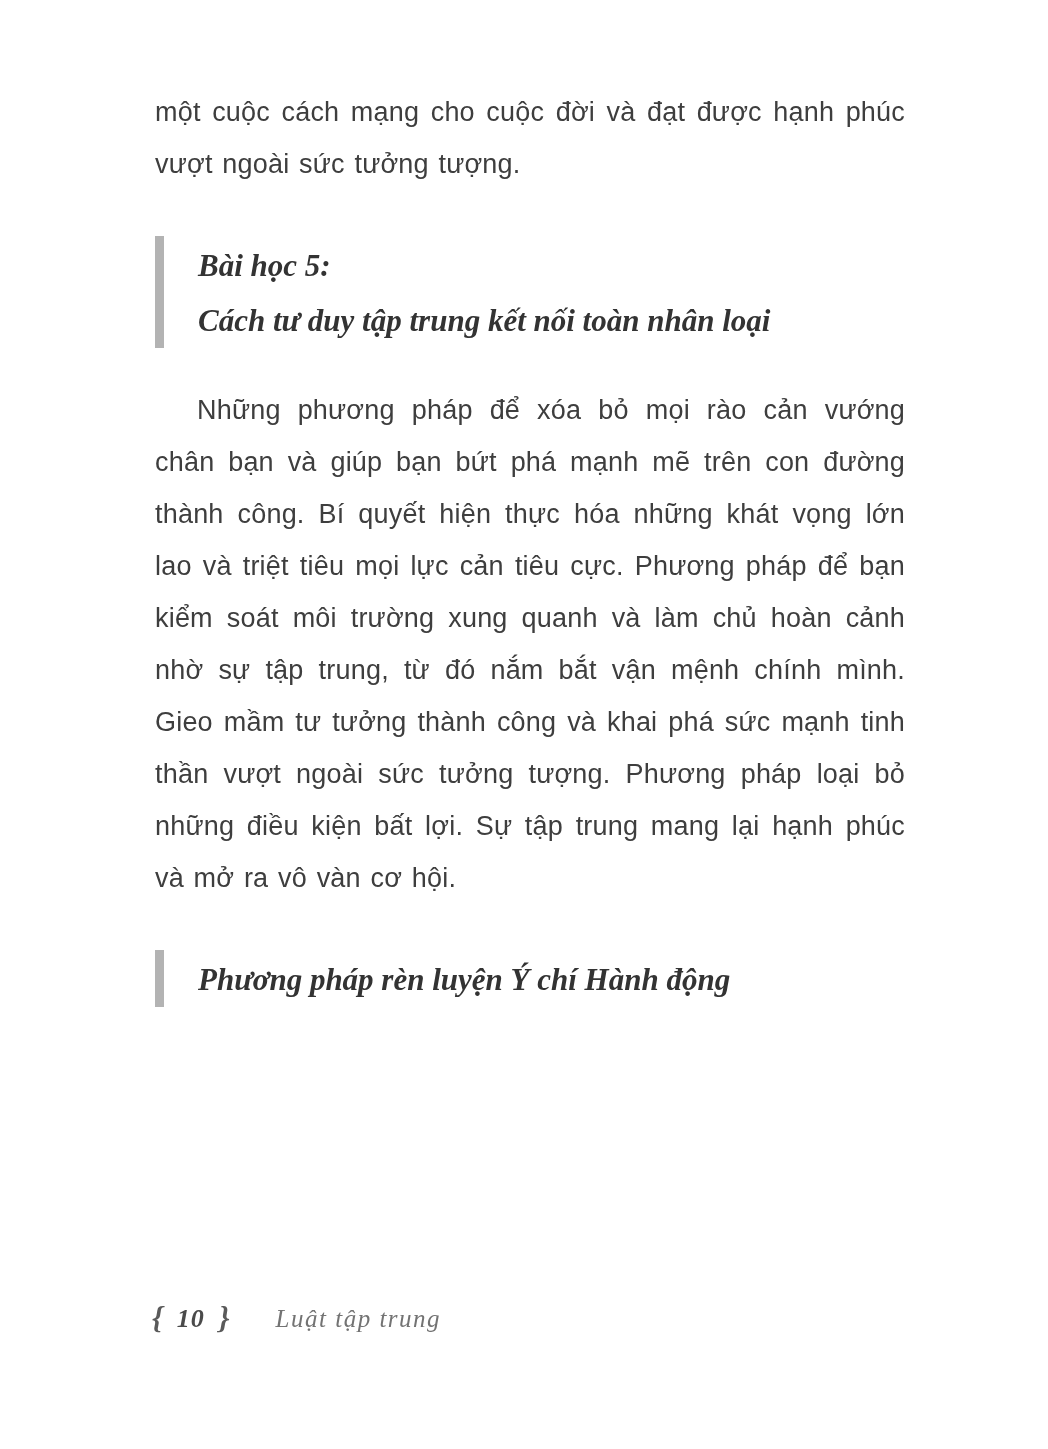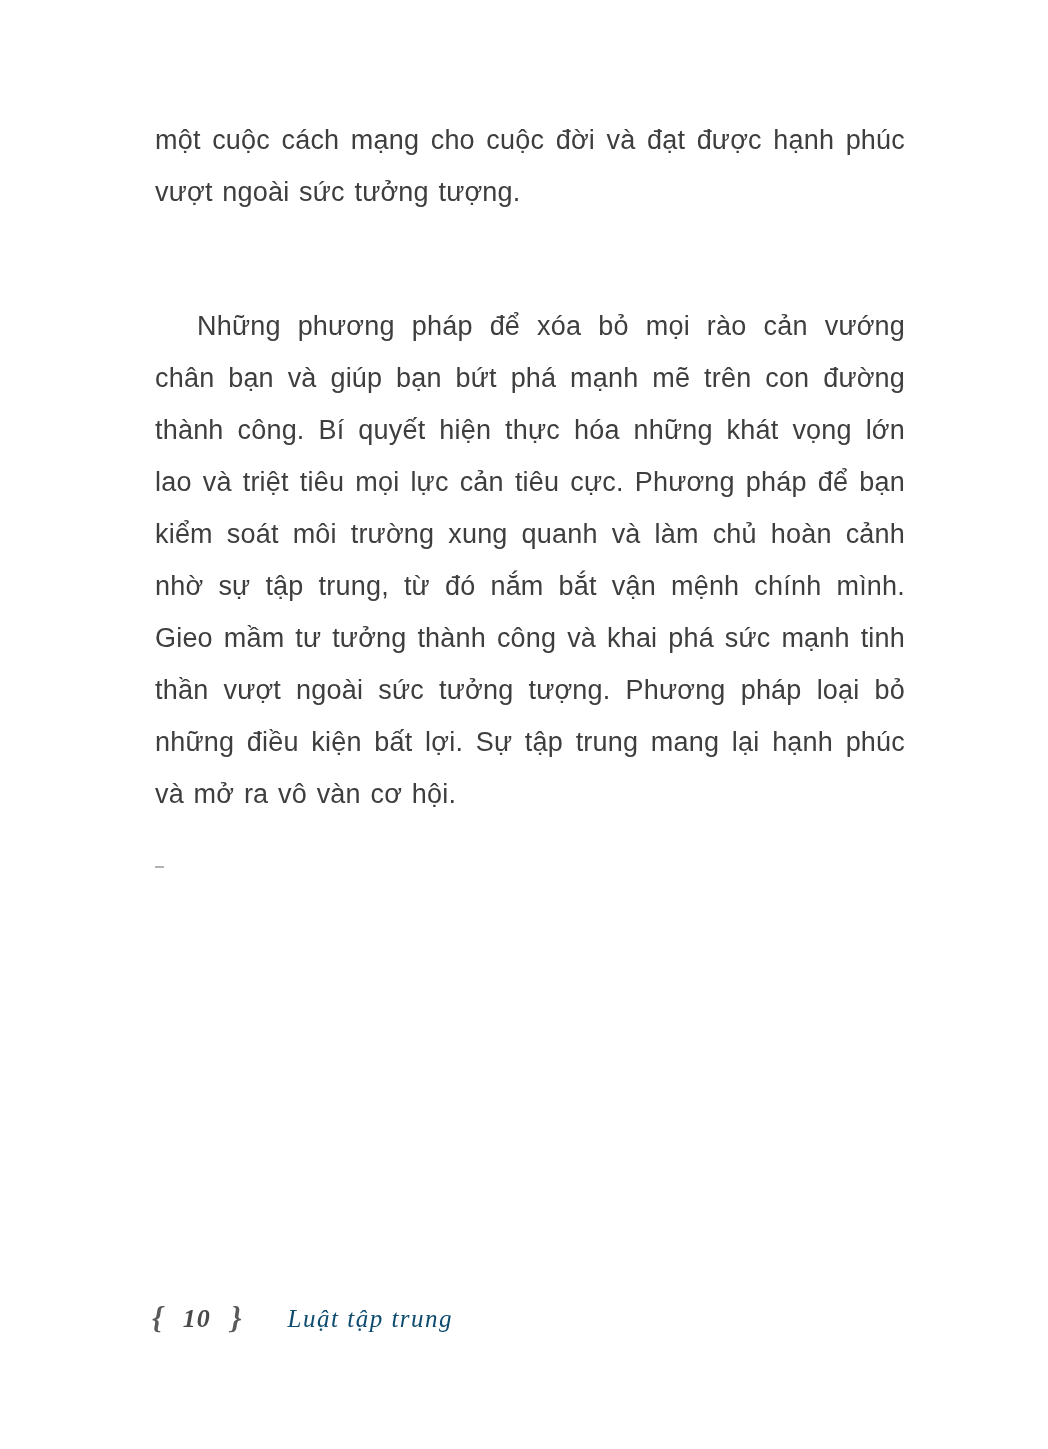--- a/index.html
+++ b/index.html
@@ -2,21 +2,21 @@
 <html><head>
 <meta charset="utf-8">
 <style>
   * { margin: 0; padding: 0; box-sizing: border-box; }
   html, body { background: #ffffff; }
   .page {
     position: relative;
     width: 1048px;
     height: 1449px;
     background: #ffffff;
-    padding: 114px 143px 0 155px;
+    padding: 86px 143px 0 155px;
     font-family: "Liberation Sans", sans-serif;
     color: #3e3e3e;
     overflow: hidden;
   }
   .body-text {
     font-size: 27px;
     line-height: 52px;
     text-align: justify;
     text-align-last: left;
     letter-spacing: 0.2px;
@@ -56,45 +56,50 @@
   }
   .footer .brace {
     font-size: 31px;
     font-weight: bold;
     color: #5a5a5a;
     transform: translateY(1px);
   }
   .footer .page-num {
     font-weight: bold;
     font-size: 26px;
-    margin: 0 20px;
+    margin: 0 14px;
     letter-spacing: 1px;
   }
   .footer .book-title {
     margin-left: 46px;
     letter-spacing: 1.5px;
-    color: #0c4a6e;
+    color: #737373;
   }
 </style>
 </head>
 <body>
 
 <div class="page">
 
   <p class="body-text">một cuộc cách mạng cho cuộc đời và đạt được hạnh phúc vượt ngoài sức tưởng tượng.</p>
 
   <div class="section-heading">
     <div class="heading-bar"></div>
+    <div class="heading-text">
+      <div>Bài học 5:</div>
+      <div>Cách tư duy tập trung kết nối toàn nhân loại</div>
+    </div>
   </div>
 
   <p class="body-text indent">Những phương pháp để xóa bỏ mọi rào cản vướng chân bạn và giúp bạn bứt phá mạnh mẽ trên con đường thành công. Bí quyết hiện thực hóa những khát vọng lớn lao và triệt tiêu mọi lực cản tiêu cực. Phương pháp để bạn kiểm soát môi trường xung quanh và làm chủ hoàn cảnh nhờ sự tập trung, từ đó nắm bắt vận mệnh chính mình. Gieo mầm tư tưởng thành công và khai phá sức mạnh tinh thần vượt ngoài sức tưởng tượng. Phương pháp loại bỏ những điều kiện bất lợi. Sự tập trung mang lại hạnh phúc và mở ra vô vàn cơ hội.</p>
 
   <div class="section-heading">
     <div class="heading-bar"></div>
     <div class="heading-text">
+      <div>Phương pháp rèn luyện Ý chí Hành động</div>
     </div>
   </div>
 
 
   <div class="footer">
     <span class="brace">{</span>
     <span class="page-num">10</span>
     <span class="brace">}</span>
     <span class="book-title">Luật tập trung</span>
   </div>

